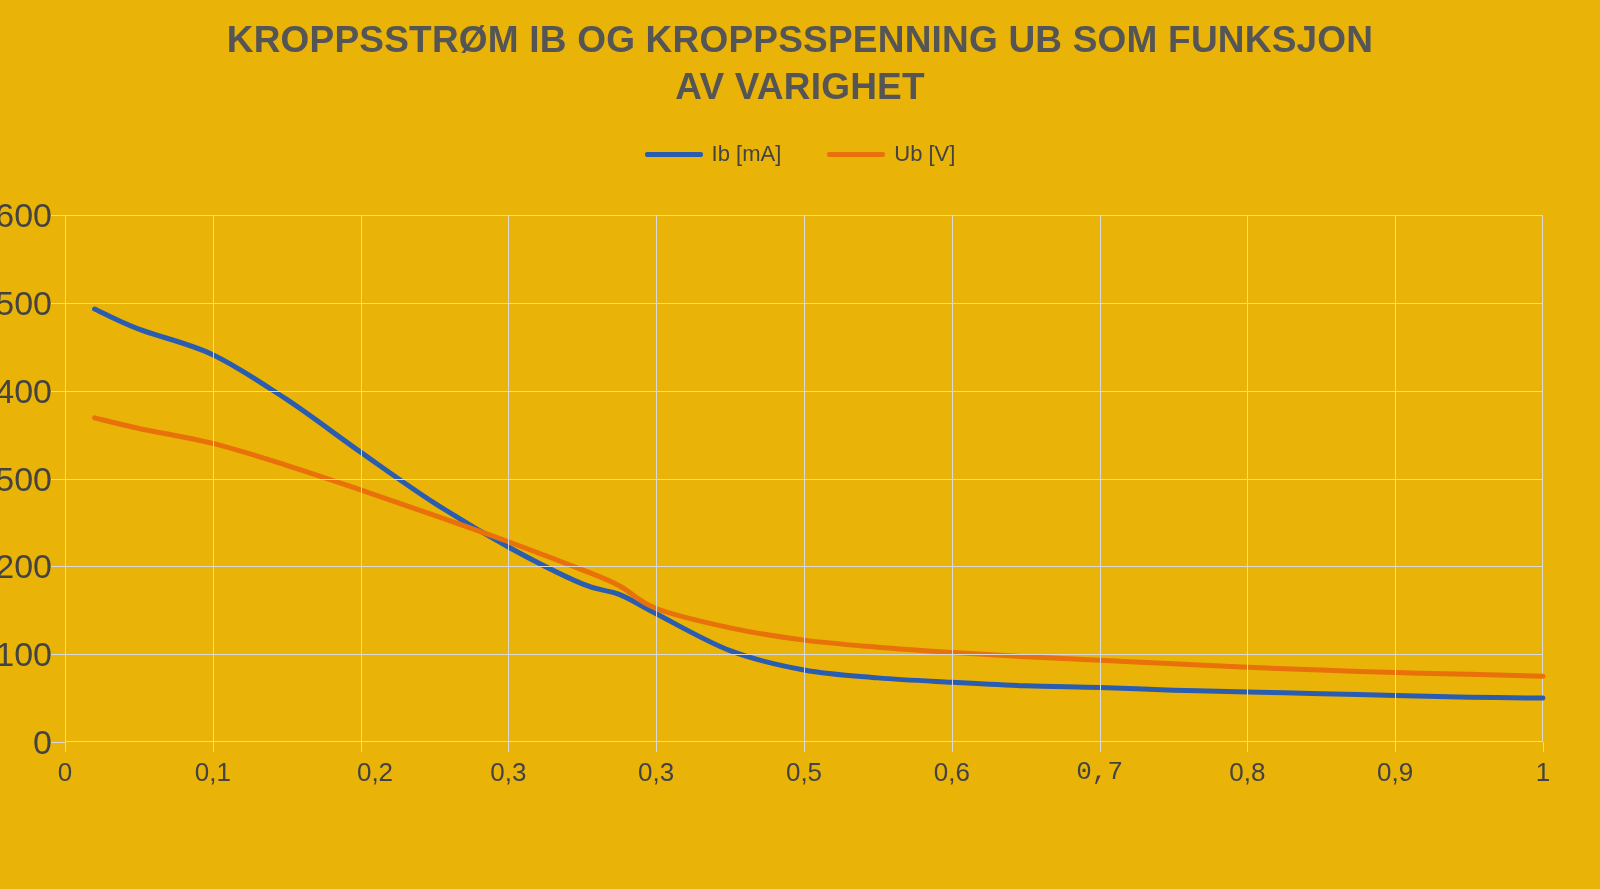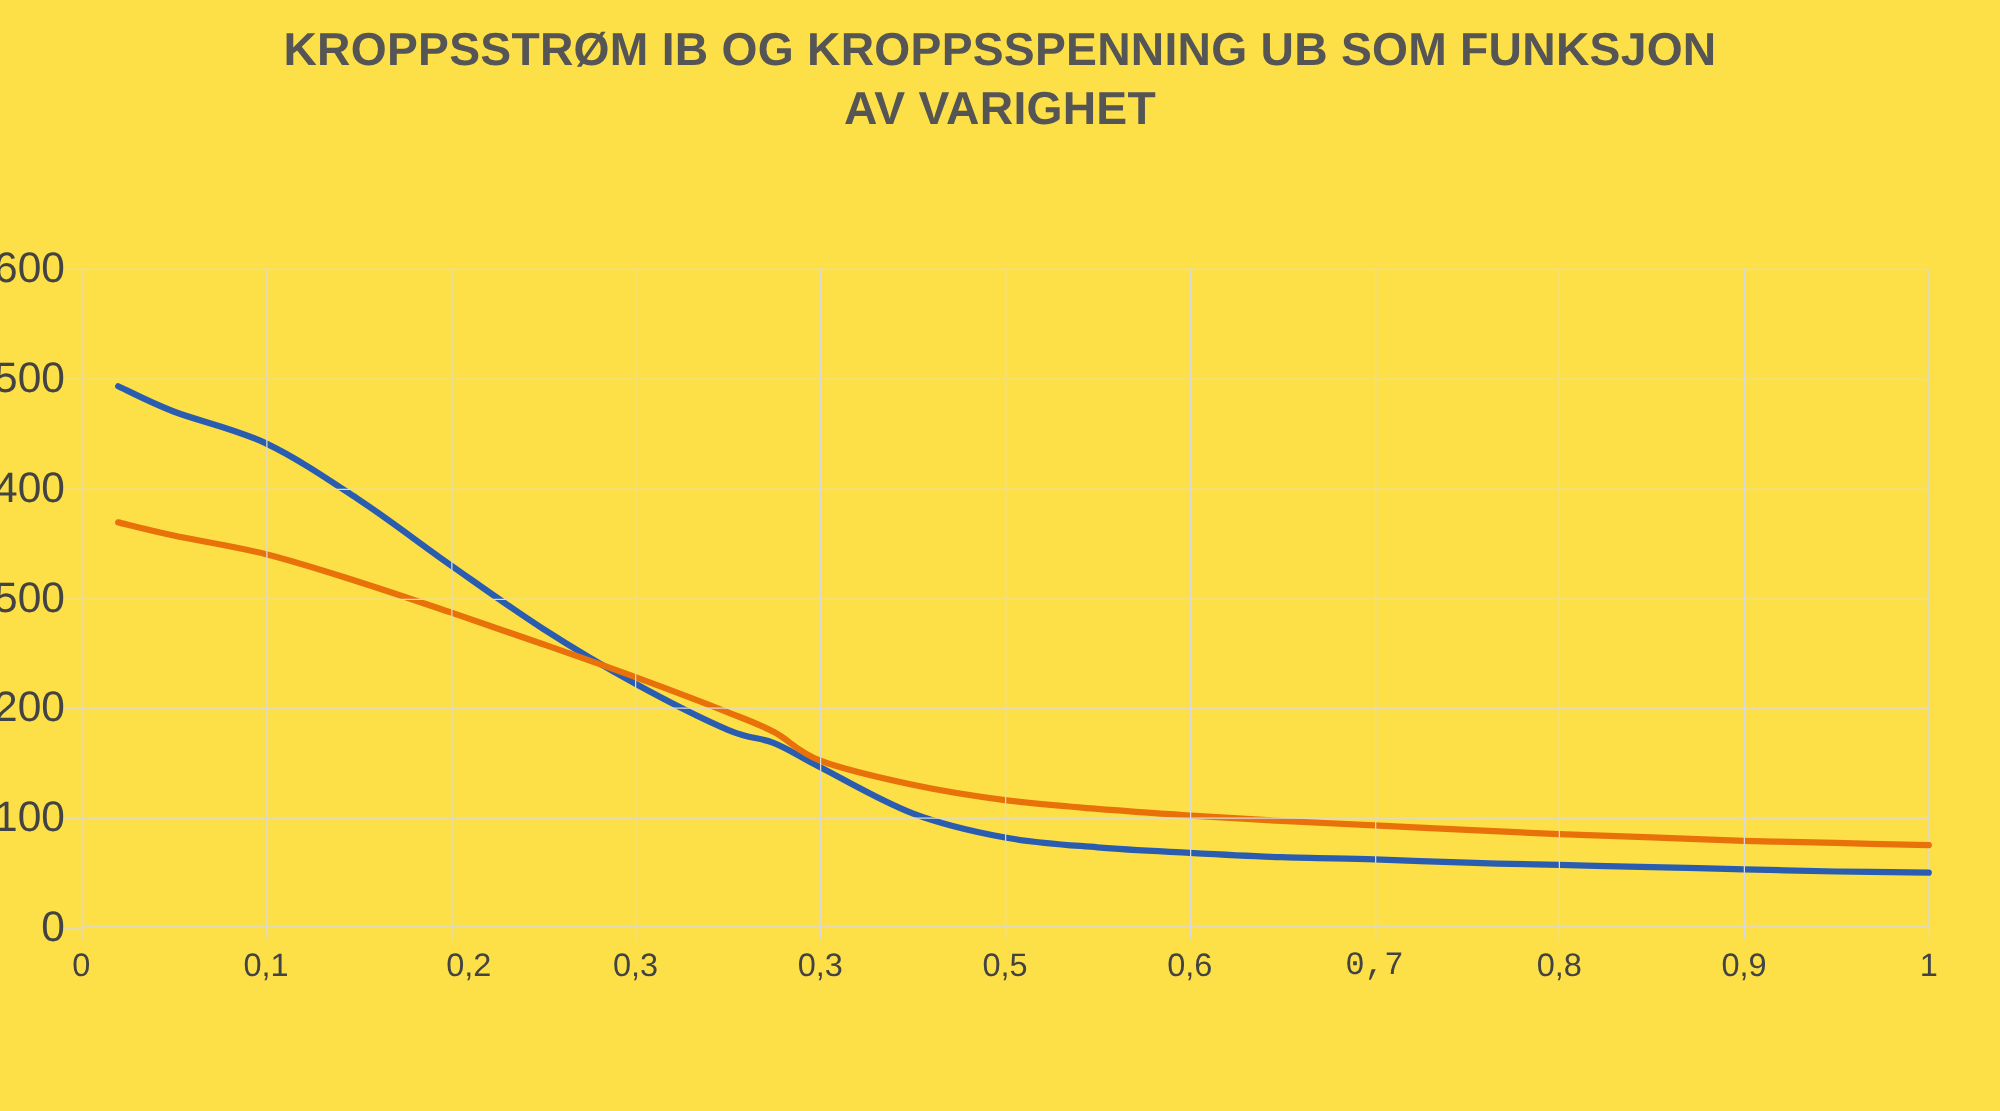--- a/index.html
+++ b/index.html
@@ -11,21 +11,21 @@
     width: 1600px;
     height: 889px;
     font-family: "Liberation Sans", sans-serif;
     color: #434343;
     overflow: hidden;
     position: relative;
   }
   .chart-root {
     position: absolute;
     inset: 0;
-    background: #fde047;
+    background: #eab308;
   }
   
   .chart-title {
     position: absolute;
     left: 0;
     top: 16px;
     width: 1600px;
     text-align: center;
     font-size: 37px;
     font-weight: bold;
@@ -154,20 +154,30 @@
   }
 </style>
 </head>
 <body>
 
 <div class="chart-root">
 
   <div class="chart-title"><span>KROPPSSTRØM IB OG KROPPSSPENNING UB SOM FUNKSJON</span>
 <span>AV VARIGHET</span></div>
 
+  <div class="legend" id="legend">
+      <div class="legend-item">
+        <span class="legend-swatch" style="background: rgb(42, 93, 176);"></span>
+        <span class="legend-label">Ib [mA]</span>
+      </div>
+      <div class="legend-item">
+        <span class="legend-swatch" style="background: rgb(232, 113, 10);"></span>
+        <span class="legend-label">Ub [V]</span>
+      </div>
+    </div>
 
   <div class="ytick-layer" id="ytick-layer">
       <div class="ytick-label" style="top: 527px;">0</div>
       <div class="ytick-label" style="top: 439.167px;">100</div>
       <div class="ytick-label" style="top: 351.333px;">200</div>
       <div class="ytick-label" style="top: 263.5px;">500</div>
       <div class="ytick-label" style="top: 175.667px;">400</div>
       <div class="ytick-label" style="top: 87.8333px;">500</div>
       <div class="ytick-label" style="top: 0px;">600</div>
     </div>

